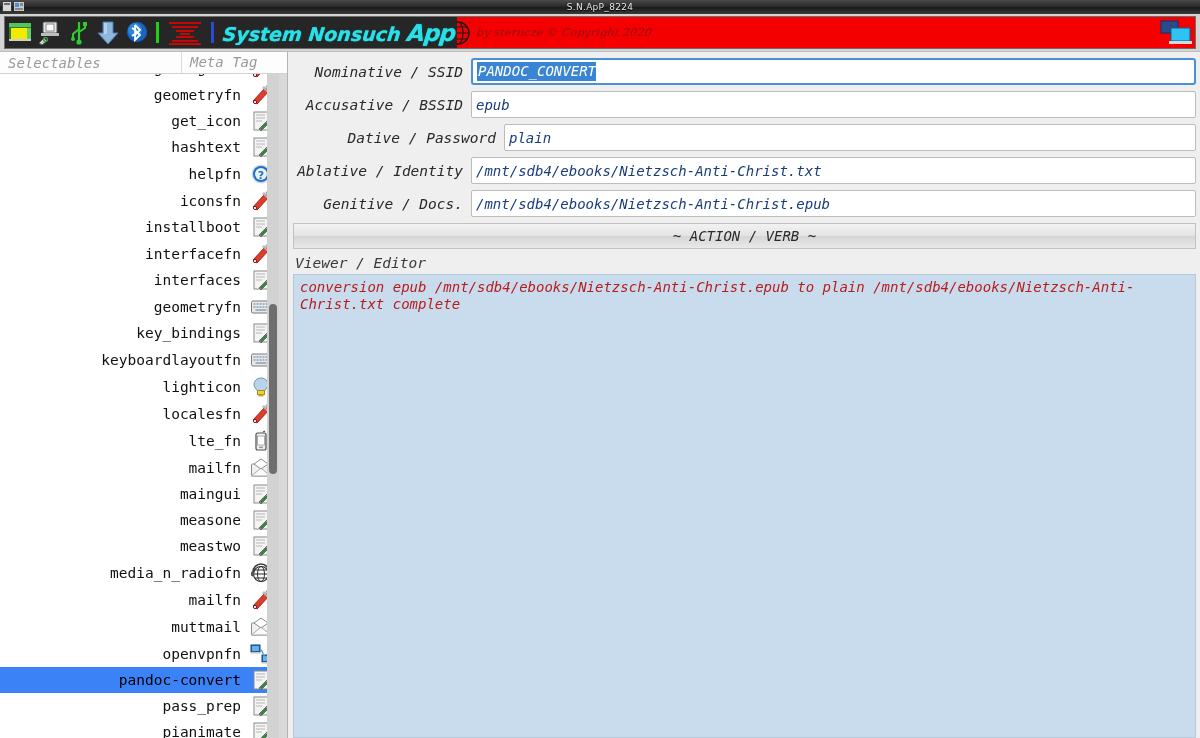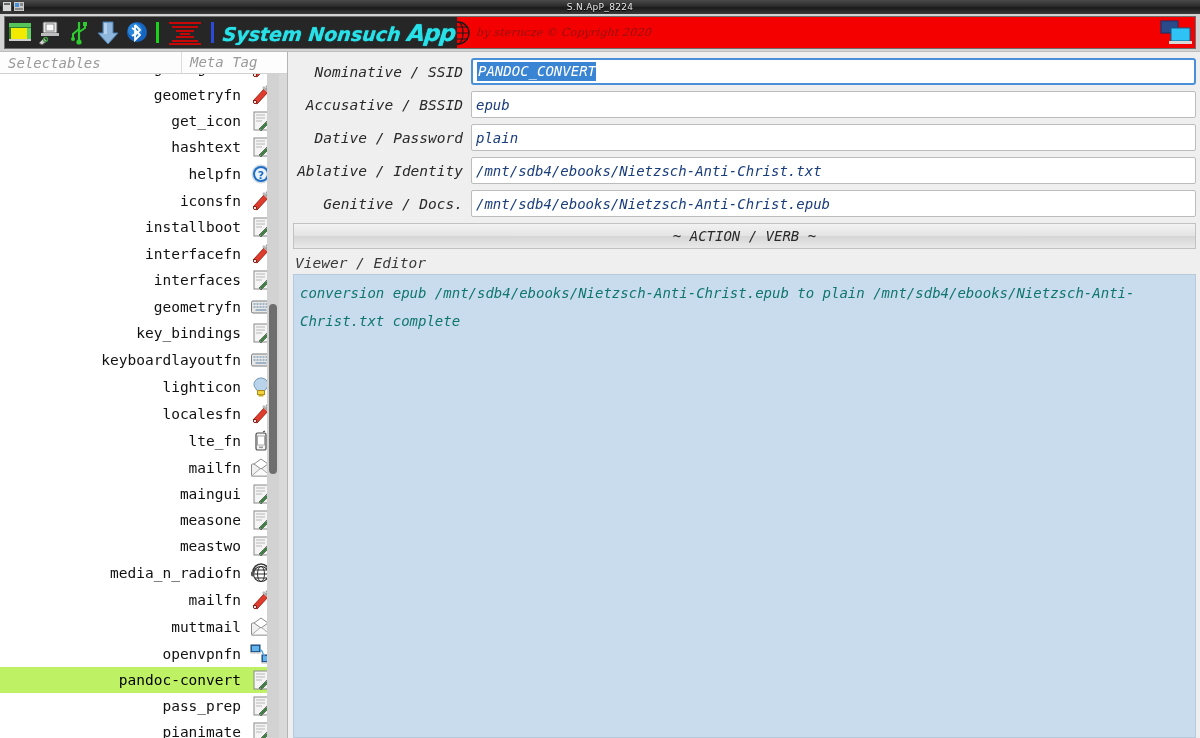--- a/index.html
+++ b/index.html
@@ -161,21 +161,21 @@
     color: #111;
     white-space: nowrap;
     text-align: right;
   }
   .lrow .lmeta {
     flex: 0 0 40px;
     display: flex;
     align-items: center;
     justify-content: center;
   }
-  .lrow.selected { background: #bef264; }
+  .lrow.selected { background: #3b82f6; }
   .lrow.selected .lname { color: #000; }
   .micon { width: 22px; height: 22px; display: block; }
 
   
   #list-scrollbar {
     position: absolute;
     right: 8px; top: 0;
     width: 12px; height: 100%;
     background: #d2d2d2;
   }
@@ -274,22 +274,22 @@
     flex: 1 1 auto;
     background: #c9dcee;
     border: 1px solid #b7cadb;
     padding: 4px 6px;
     overflow: hidden;
   }
   #viewer-text {
     font-family: "DejaVu Sans Mono", monospace;
     font-style: italic;
     font-size: 14px;
-    color: #0f766e;
-    line-height: 28px;
+    color: #b91c1c;
+    line-height: 17px;
     white-space: pre-wrap;
     word-break: break-word;
   }
 </style>
 </head>
 <body>
 
 <div id="titlebar">
   <div class="tb-icons">
     <svg class="tb-ico" viewBox="0 0 10 11">
@@ -722,21 +722,21 @@
             <span class="fval selected-text">PANDOC_CONVERT</span>
           </div>
         </div>
         <div class="frow">
           <div class="flabel" style="width: 178px;">Accusative / BSSID</div>
           <div class="finput">
             <span class="fval">epub</span>
           </div>
         </div>
         <div class="frow">
-          <div class="flabel" style="width: 178px;">Dative / Password</div>
+          <div class="flabel" style="width: 178px; margin-left: 33px;">Dative / Password</div>
           <div class="finput">
             <span class="fval">plain</span>
           </div>
         </div>
         <div class="frow">
           <div class="flabel" style="width: 178px;">Ablative / Identity</div>
           <div class="finput">
             <span class="fval">/mnt/sdb4/ebooks/Nietzsch-Anti-Christ.txt</span>
           </div>
         </div>

